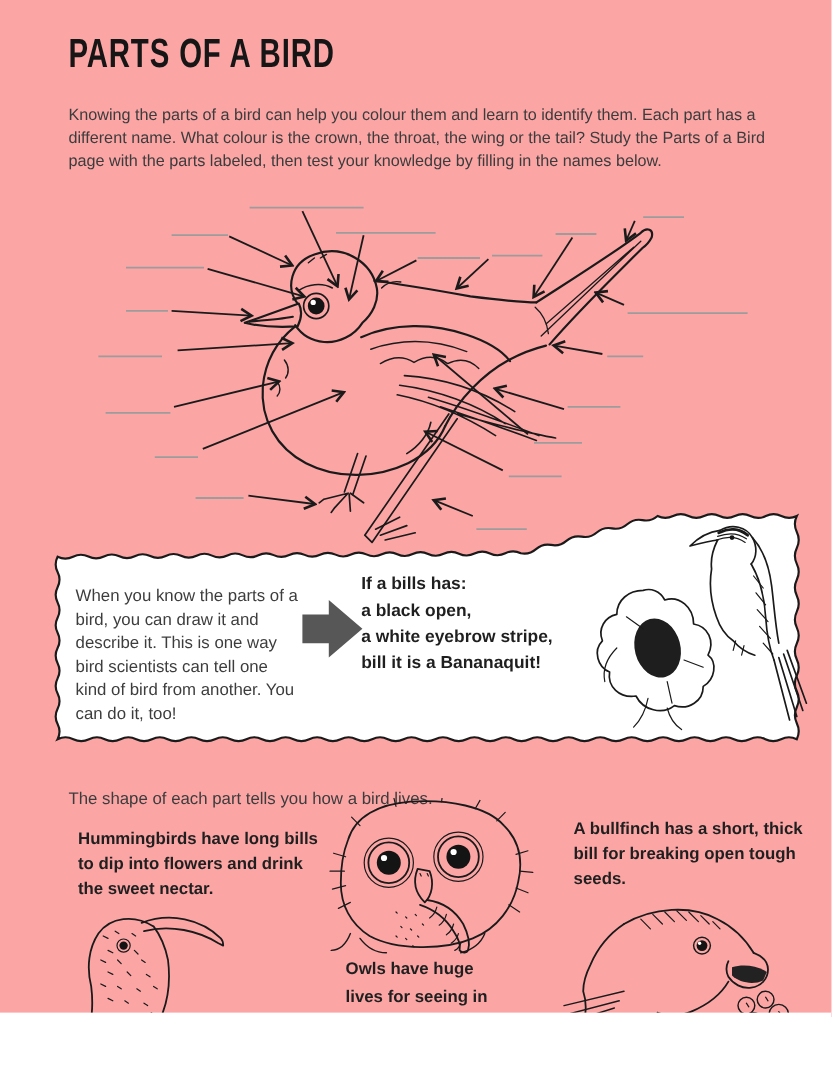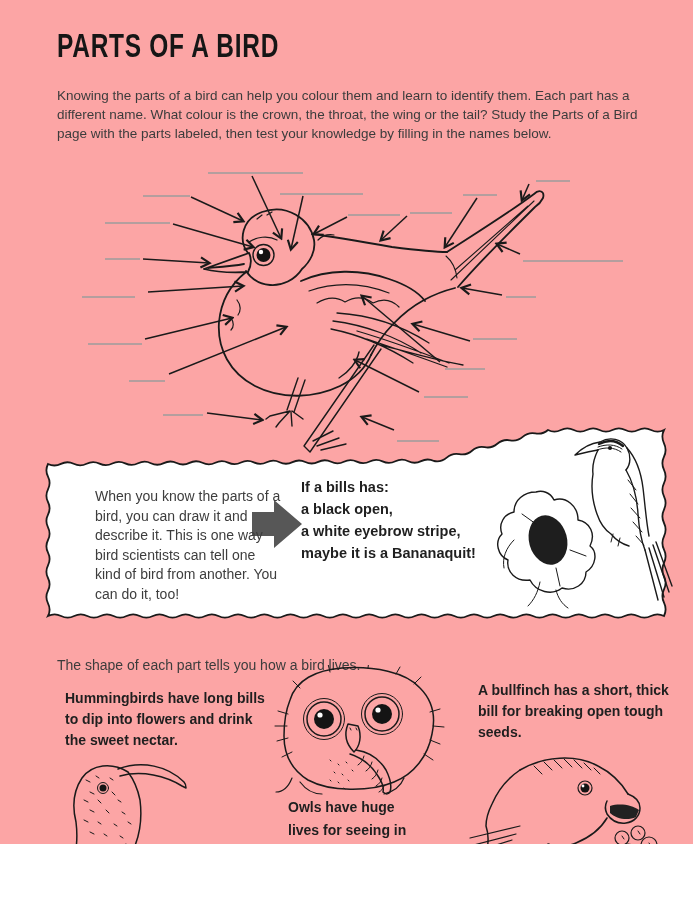--- a/index.html
+++ b/index.html
@@ -6,21 +6,21 @@
   .page{position:relative;width:693px;height:844px;background:#fca5a5;overflow:hidden;
         font-family:"Liberation Sans",sans-serif;color:#3c3c3c;}
   .title{position:absolute;left:57px;top:26px;font-size:34px;font-weight:bold;color:#161616;
          transform:scaleX(.72);transform-origin:left top;letter-spacing:1px;white-space:nowrap;}
   .intro{position:absolute;left:57px;top:86px;width:588px;font-size:13.5px;line-height:19px;color:#3c3c3c;}
   .abs{position:absolute;}
   svg{display:block;}
   .ink{stroke:#1a1a1a;fill:none;stroke-linecap:round;stroke-linejoin:round;}
   .blank{stroke:#9c9c9c;stroke-width:1.5;}
   .marker{font-weight:bold;color:#1f1f1f;}
-  .box-left{left:63px;top:487px;width:188px;font-size:14px;line-height:19.5px;color:#3d3d3d;margin-left:32px;}
+  .box-left{left:63px;top:487px;width:188px;font-size:14px;line-height:19.5px;color:#3d3d3d;}
   .box-right{left:301px;top:476px;width:195px;font-size:14.5px;line-height:22px;}
   .shape-note{left:57px;top:637px;width:500px;font-size:14px;color:#3c3c3c;margin-top:20px;}
   .cap-humm{left:65px;top:688px;width:210px;font-size:14px;line-height:21px;}
   .cap-owl{left:288px;top:796px;width:140px;font-size:14px;line-height:23px;}
   .cap-bull{left:478px;top:680px;width:195px;font-size:14px;line-height:21px;}
   .bottom-bar{left:0;top:891px;width:545px;height:8px;background:#131313;}
 </style>
 </head>
 <body>
 
@@ -118,21 +118,21 @@
       <ellipse cx="548" cy="540" rx="19" ry="25" transform="rotate(-15 548 540)" fill="#1e1e1e" stroke="none"></ellipse>
       <path stroke-width="1" d="M522,514 L536,524 M586,556 L570,550 M560,586 L556,568 M514,540 C506,548 502,558 504,568 M540,582 C538,592 534,600 528,606 M556,590 C558,598 562,604 568,608"></path>
     </g>
   </svg>
 
   <div class="abs box-left">When you know the parts of a bird, you can draw it and describe it. This is one way bird scientists can tell one kind of bird from another. You can do it, too!</div>
   <div class="abs box-right marker">
     <div>If a bills has:</div>
     <div>a black open,</div>
     <div>a white eyebrow stripe,</div>
-    <div>maybe it is a Bananaquit!</div>
+    <div>bill it is a Bananaquit!</div>
   </div>
 
   <div class="abs shape-note">The shape of each part tells you how a bird lives.</div>
 
   <div class="abs cap-humm marker">Hummingbirds have long bills to dip into flowers and drink the sweet nectar.</div>
   <svg class="abs" style="left:58px;top:745px" width="190" height="140" viewBox="58 745 190 140">
     <g class="ink" stroke-width="1.5">
       <path d="M118,769 C142,760 168,766 184,782 C185,783 186,786 186,788 M120,776 C142,770 166,776 182,786 L186,788"></path>
       <path d="M128,772 C112,762 92,764 82,778 C74,790 72,806 76,822 C78,838 76,854 72,866 M128,772 C134,780 138,790 140,800 C142,816 140,834 134,848 C130,858 128,864 130,870"></path>
       <path d="M72,866 C80,862 88,864 92,872 M92,872 C98,862 108,862 112,870 M112,870 C118,862 126,864 130,870"></path>

